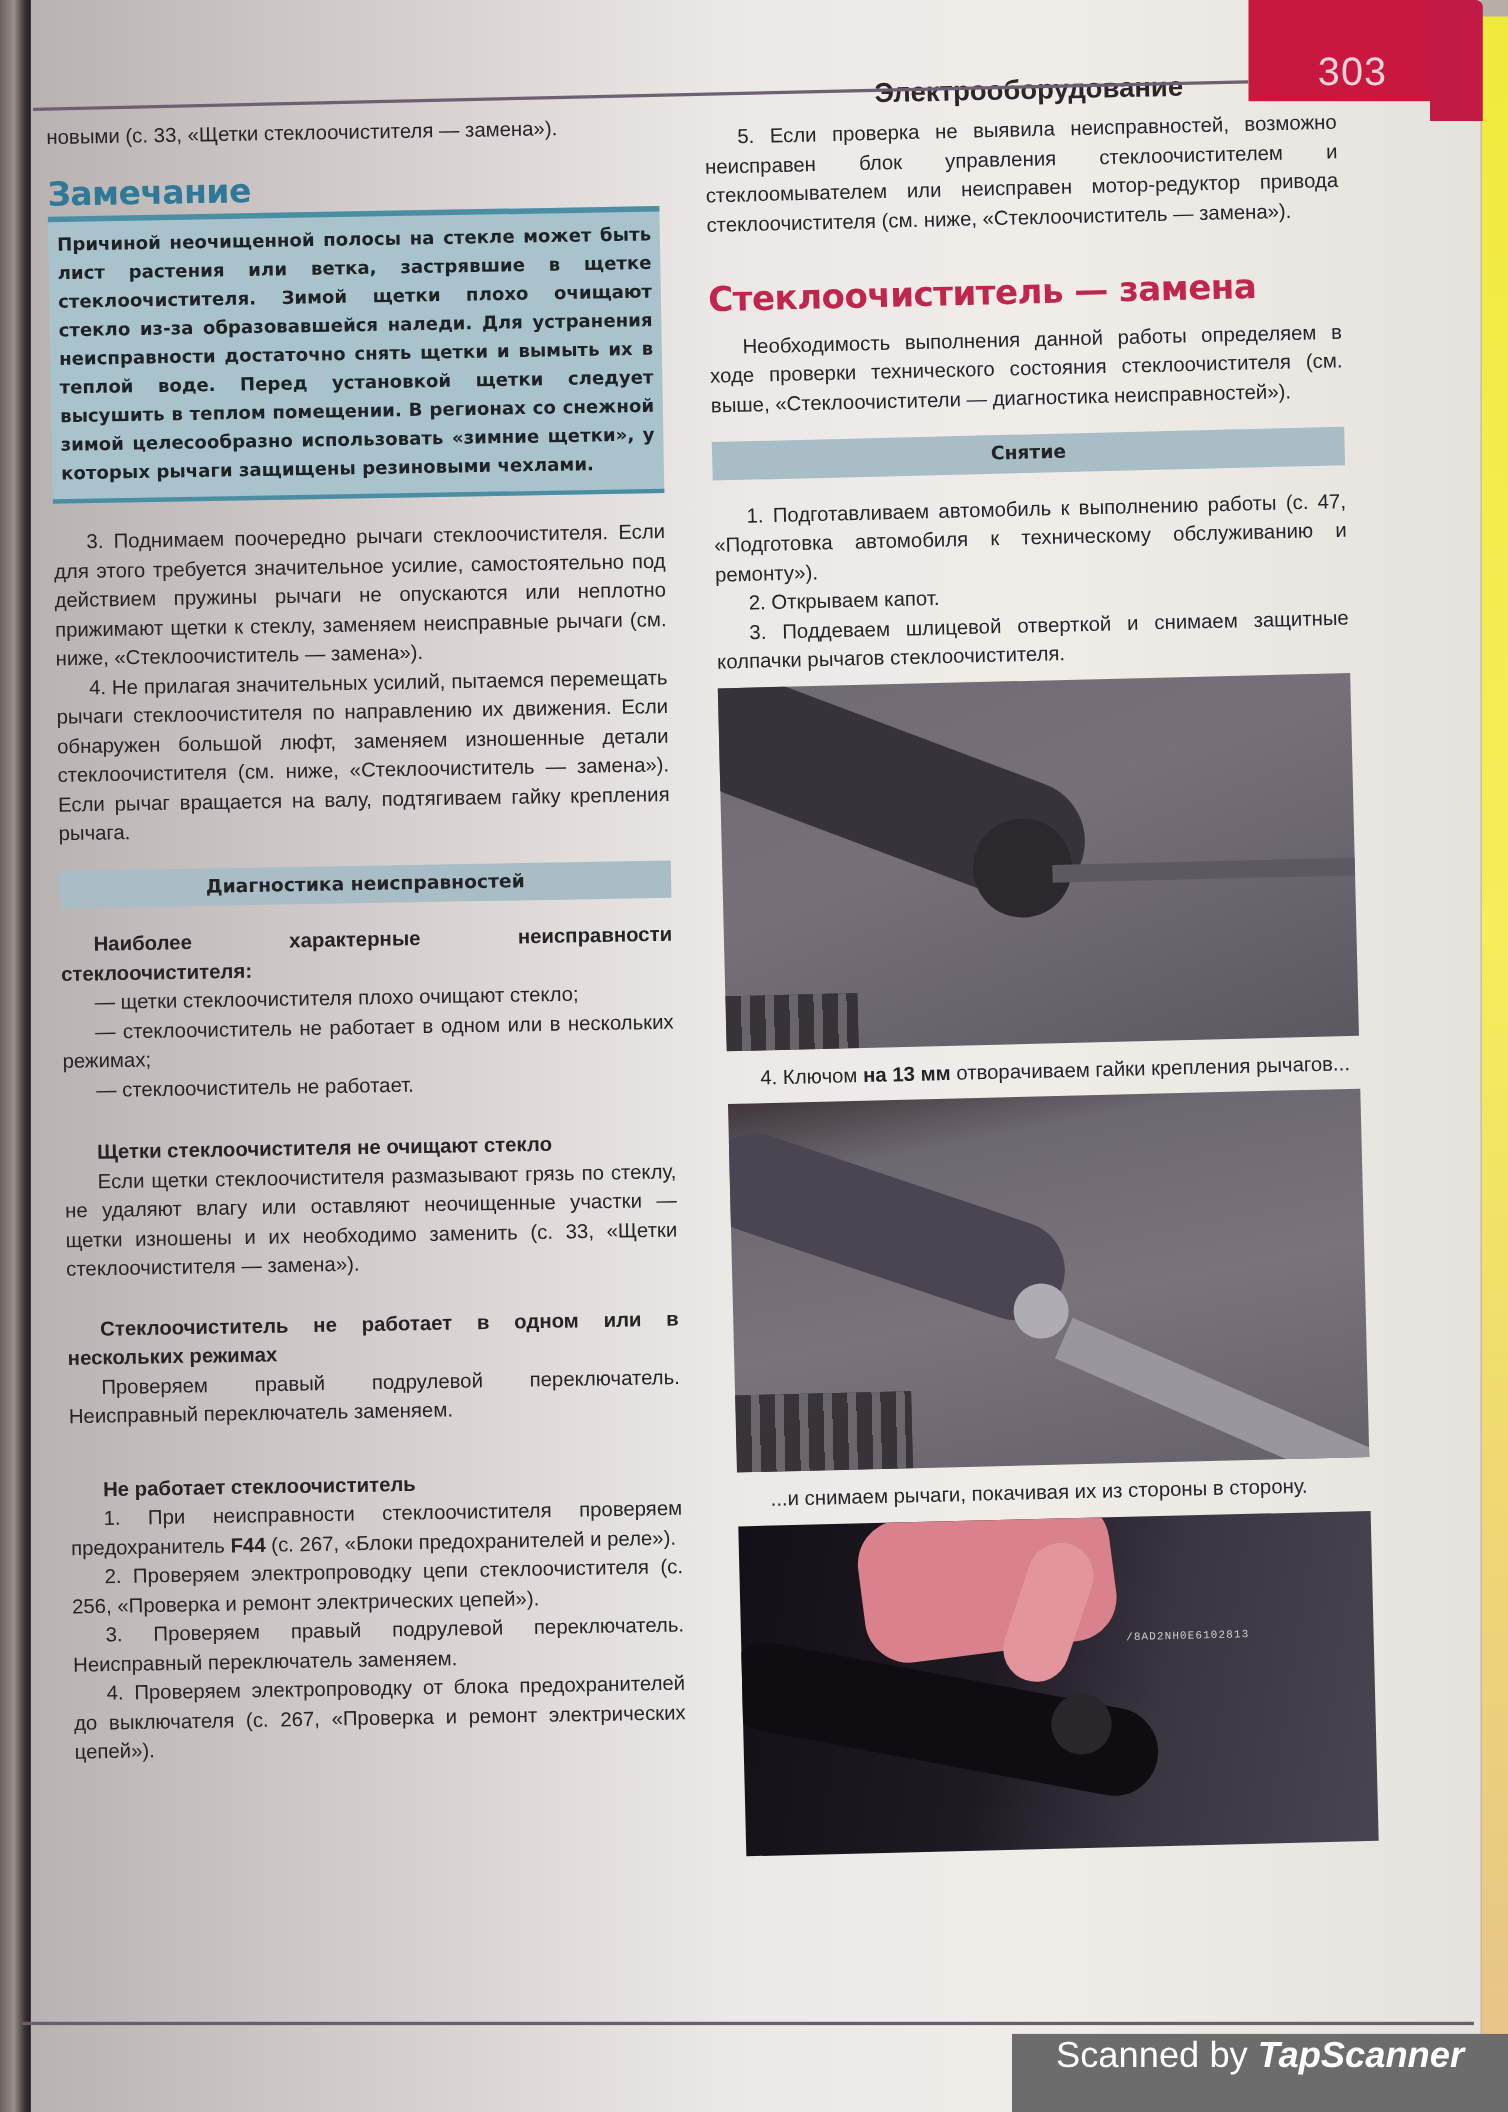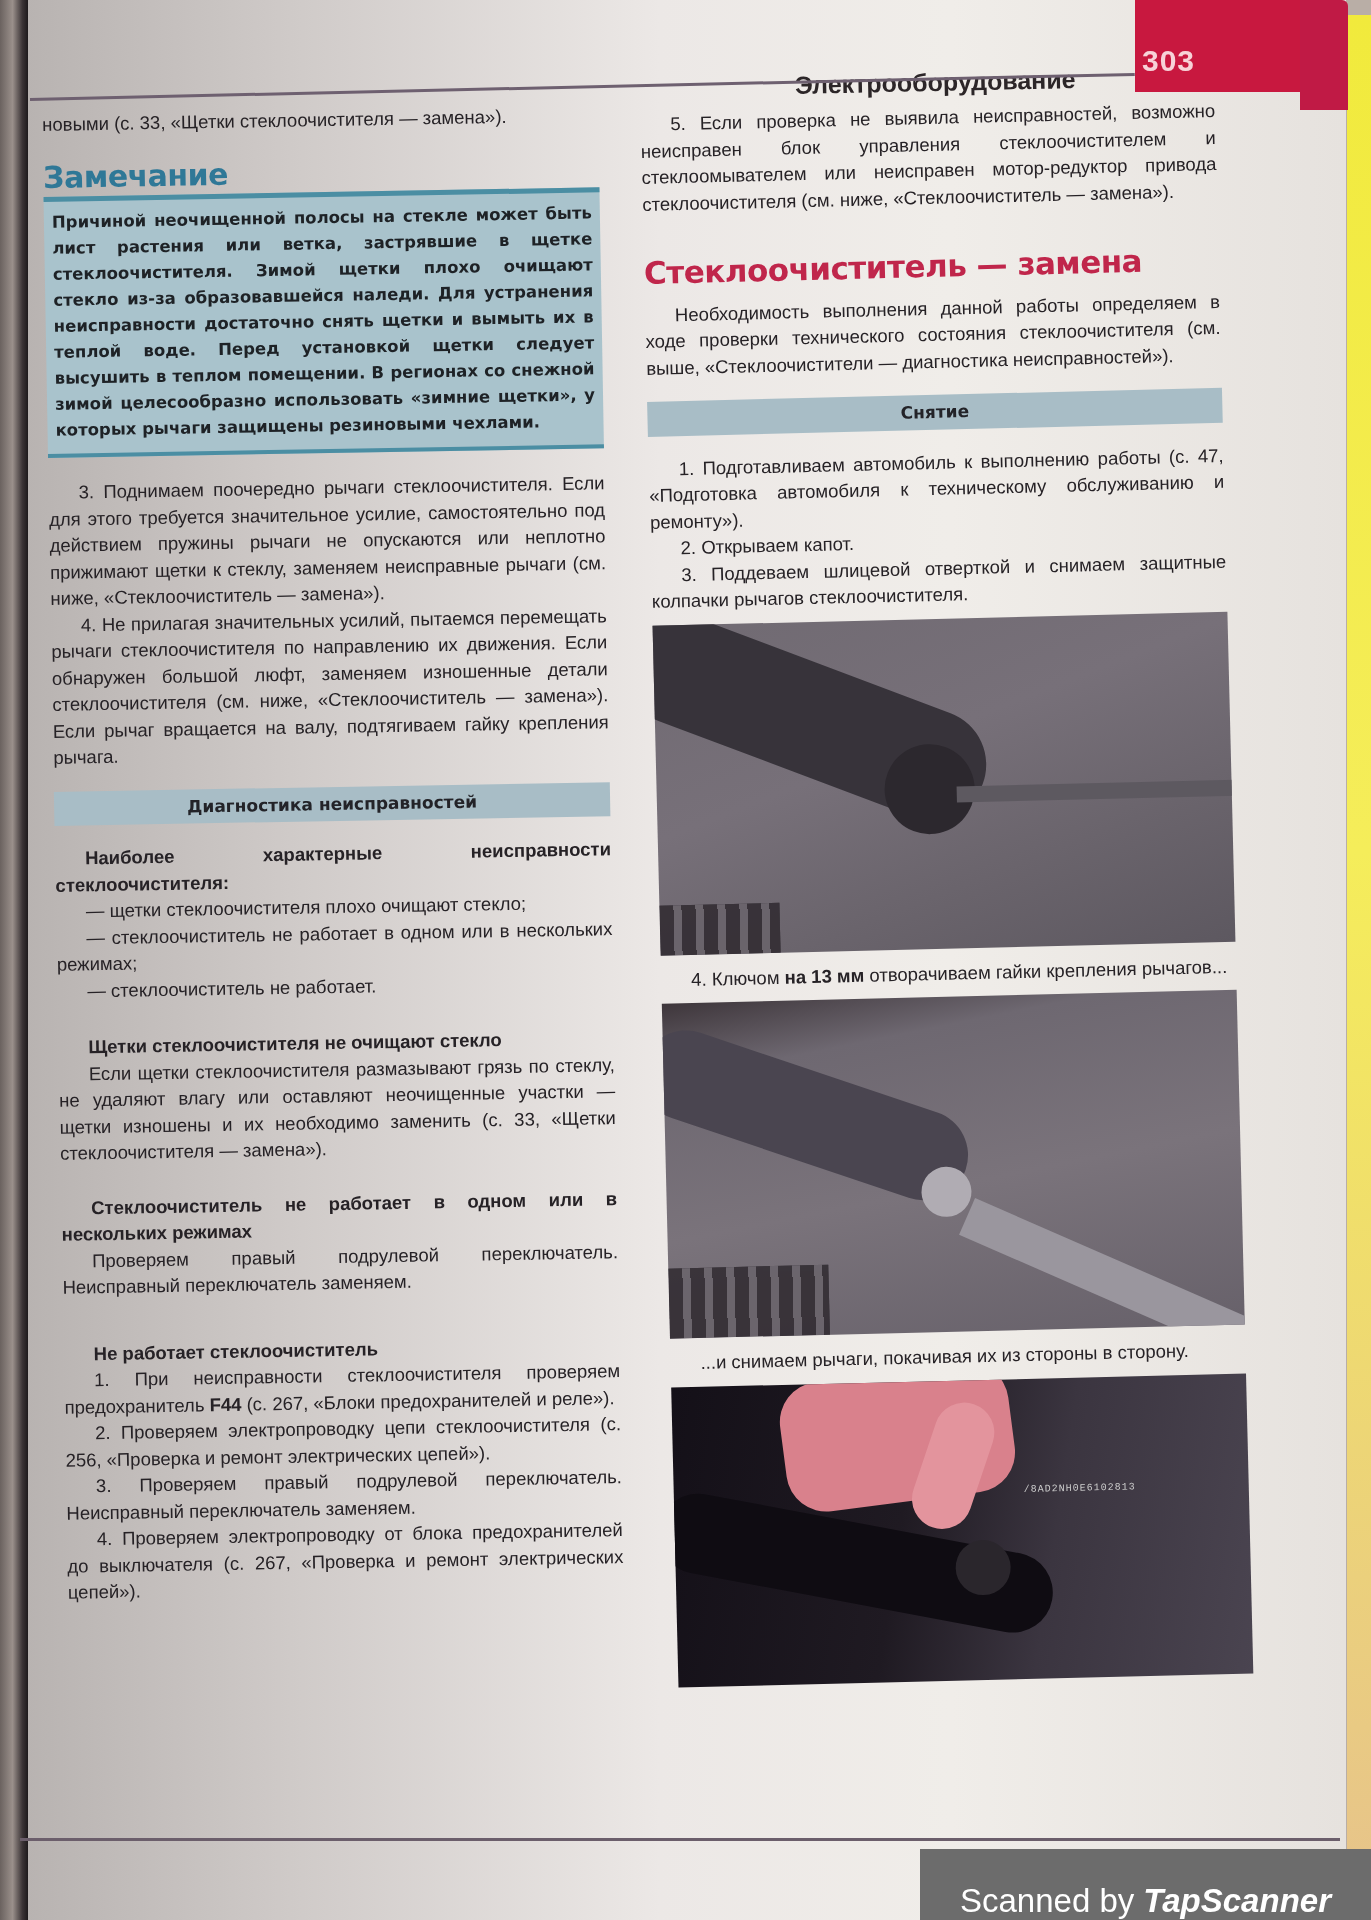--- a/index.html
+++ b/index.html
@@ -23,22 +23,22 @@
   }
   .page-tab {
     position:absolute; left:1135px; top:0; width:200px; height:92px;
     background:#c8183f;
   }
   .page-tab-tail {
     position:absolute; left:1300px; top:0; width:48px; height:110px;
     background:#c01a45; border-radius:0 6px 0 0;
   }
   .page-number {
-    position:absolute; left:1142px; top:44px;
-    color:#f7d2d8; font-weight:bold; font-size:30px; letter-spacing:1px;
+    position:absolute; left:1198px; top:44px;
+    color:#f7d2d8; font-weight:normal; font-size:36px; letter-spacing:1px;
   }
   .running-head {
     position:absolute; left:795px; top:68px;
     font-size:25px; font-weight:bold; color:#2c2628;
     transform:rotate(-1.2deg);
   }
   .head-rule {
     position:absolute; left:30px; top:98px; width:1105px; height:0;
     border-top:3px solid #6e6070; transform:rotate(-1.3deg); transform-origin:left;
   }
@@ -83,21 +83,21 @@
   }
   .hand {
     position:absolute; background:#d9818c; border-radius:40px;
   }
   .tool { position:absolute; background:#8b8790; }
   .grille { position:absolute; left:0; bottom:0; width:160px; height:70px;
     background:repeating-linear-gradient(90deg,#2f2a30 0 14px,#6a646c 14px 22px),#2f2a30; opacity:.85; }
   .watermark {
     position:absolute; left:920px; top:1849px; width:451px; height:71px;
     background:#6c6c6c; color:#fff; font-size:33px;
-    display:flex; align-items:flex-end; justify-content:center;
+    display:flex; align-items:flex-start; justify-content:center;
   }
   .watermark b { margin-left:9px;font-style:italic; }
 </style>
 </head>
 <body>
 
 <div class="page"></div>
 <div class="left-edge"></div>
 <div class="right-yellow"></div>
 

